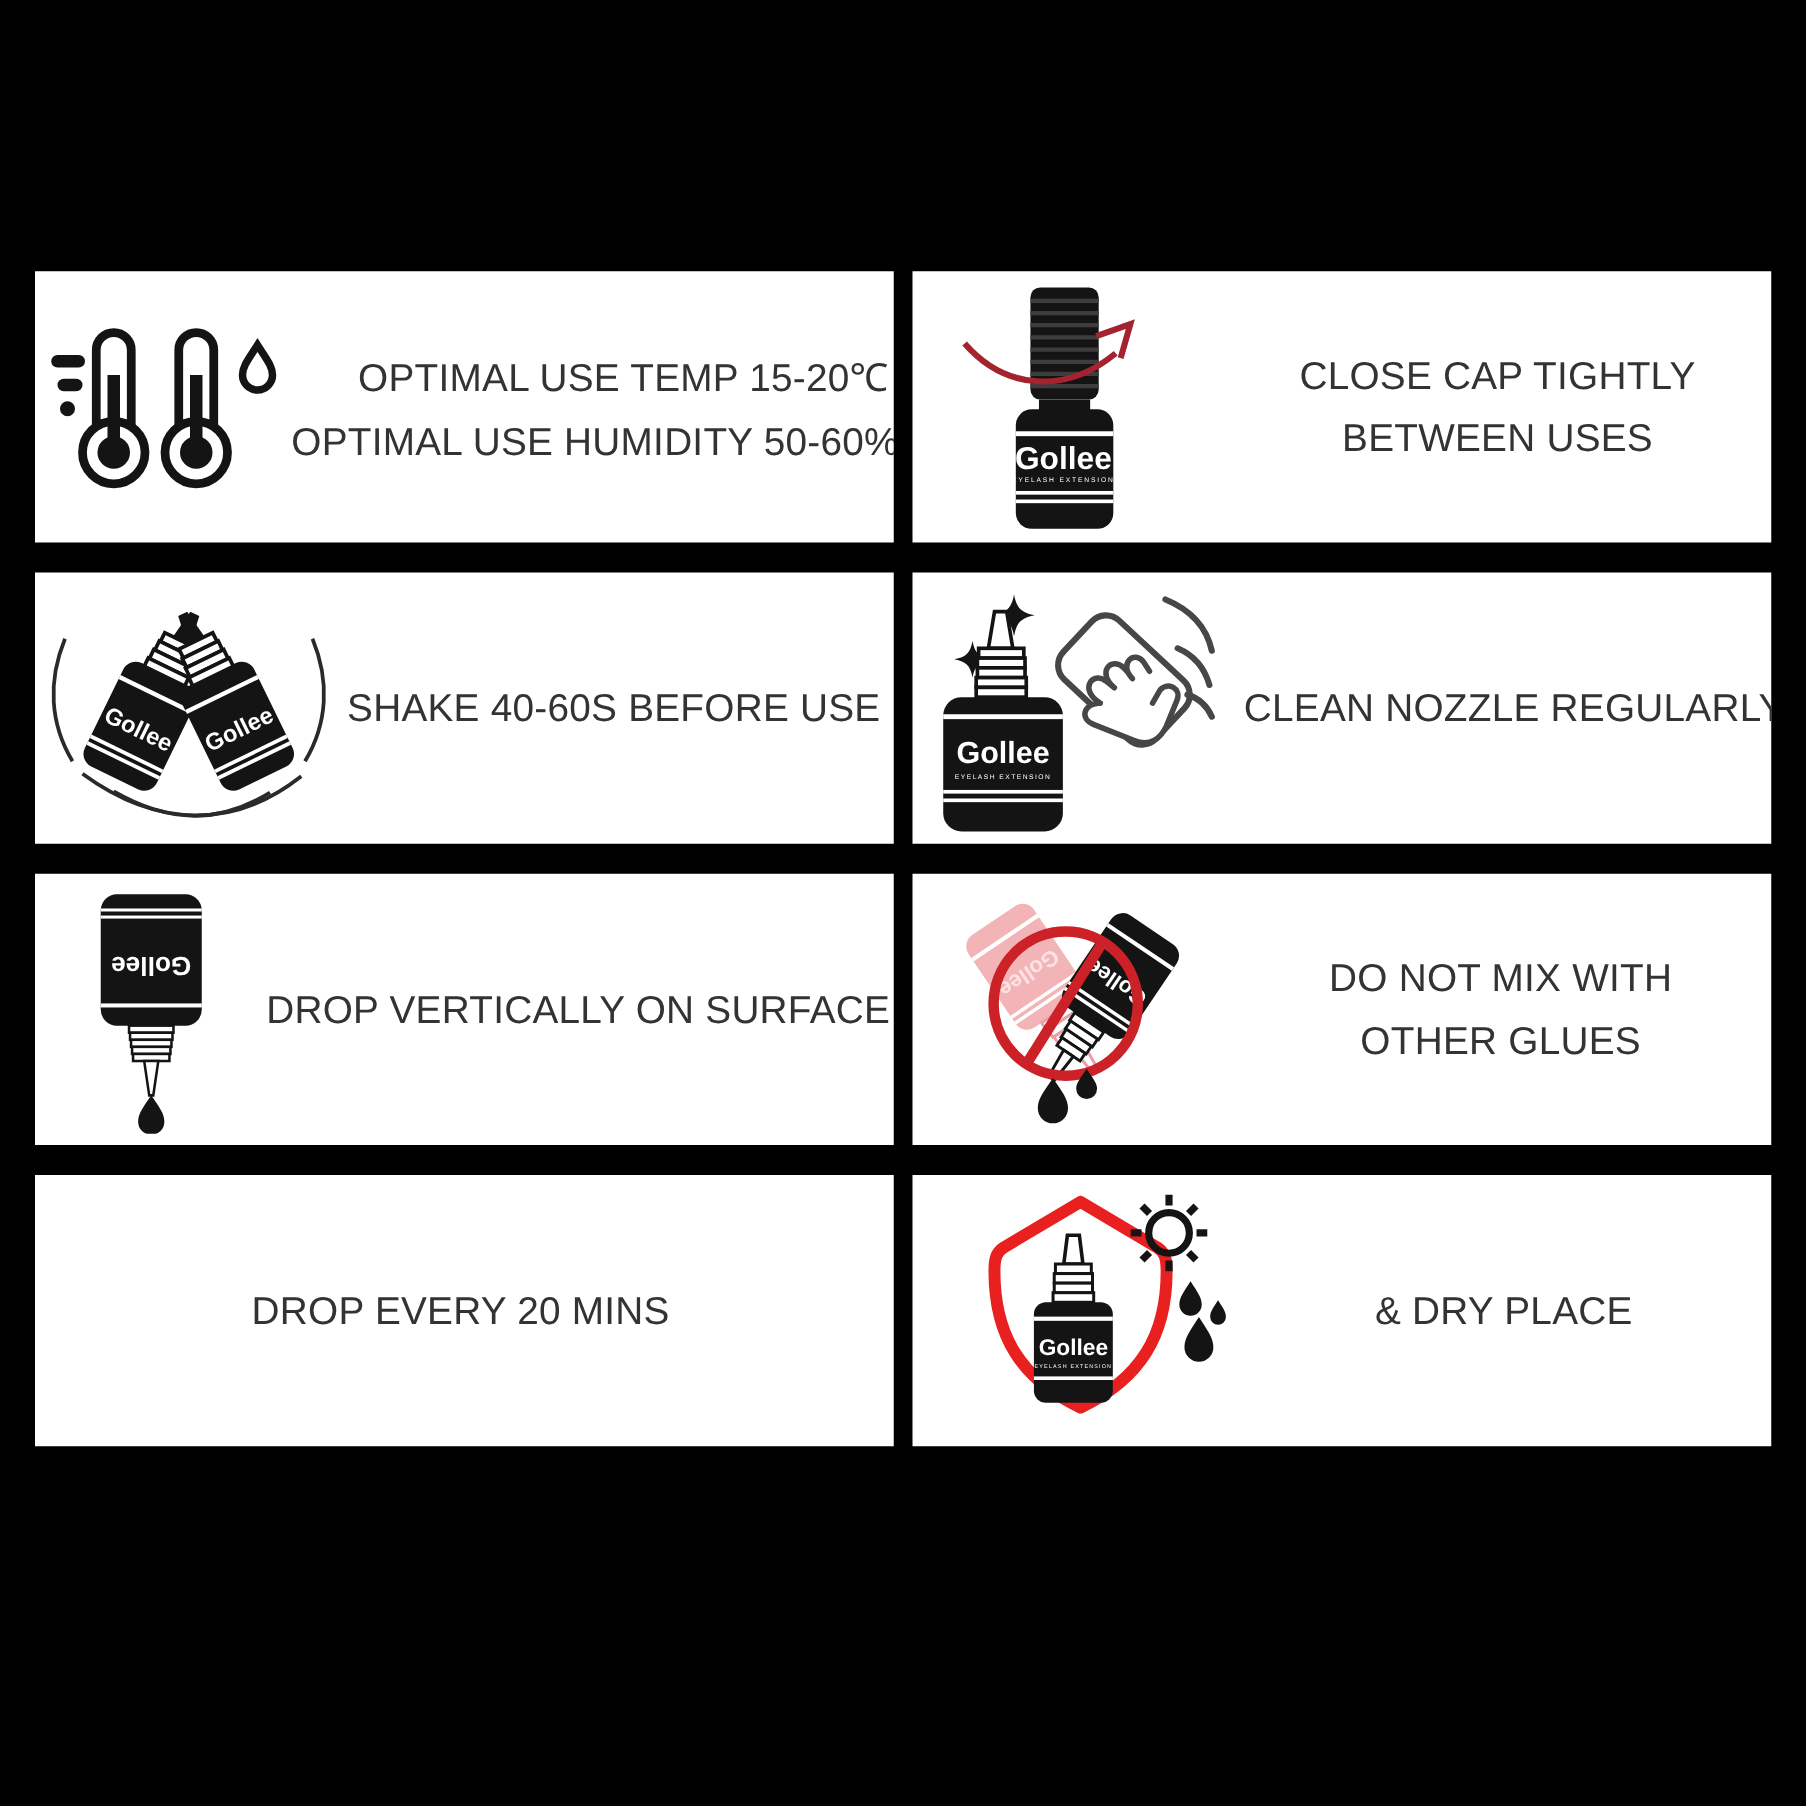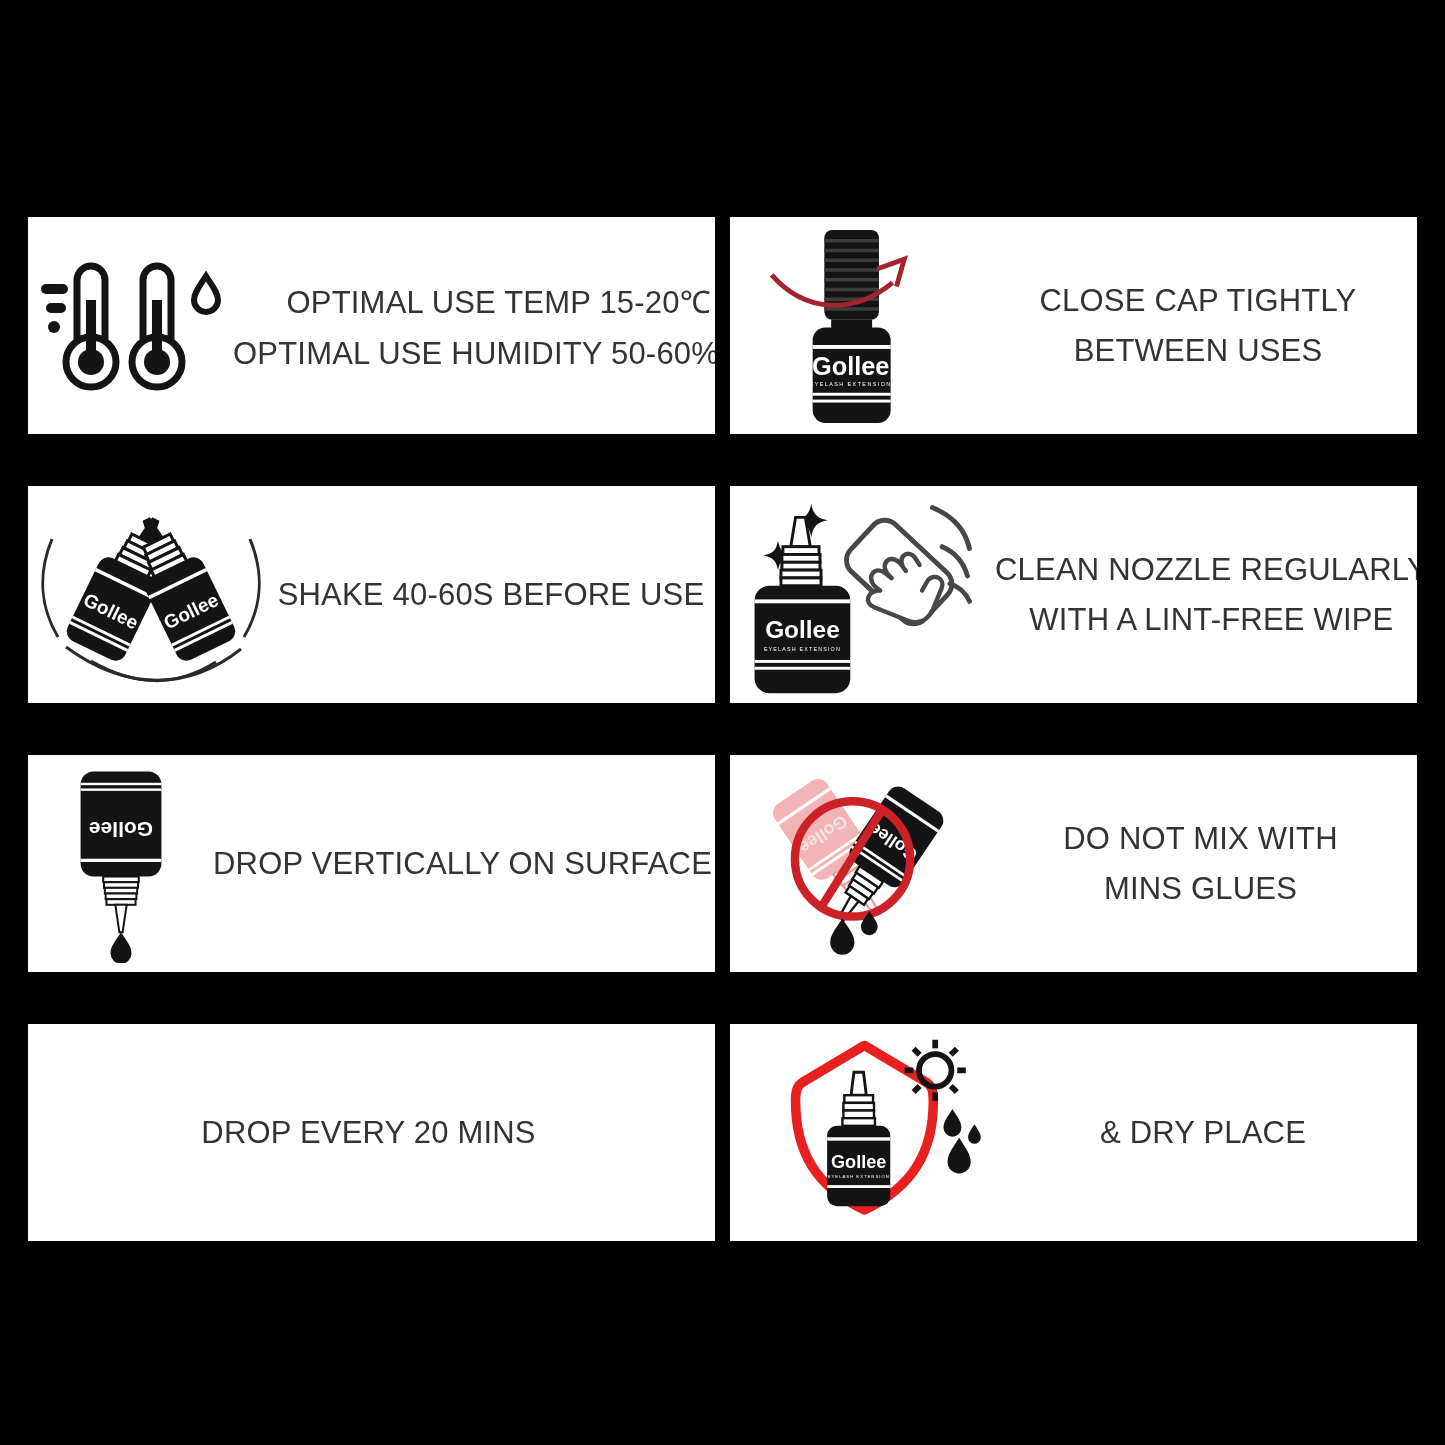--- a/index.html
+++ b/index.html
@@ -8,21 +8,21 @@
     background:#000000;
     font-family:"Liberation Sans", sans-serif;
     position:relative;
     overflow:hidden;
   }
   .grid {
     position:absolute; top:217px; left:28px;
     display:grid;
     grid-template-columns:687px 687px;
     grid-template-rows:repeat(4, 217px);
-    gap:52px 15px;
+    gap:24px 15px;
   }
   .panel {
     background:#ffffff;
     display:flex;
     align-items:center;
     overflow:hidden;
   }
   .icon-box {
     flex:0 0 auto;
     display:flex; align-items:flex-start; justify-content:center;
@@ -190,21 +190,20 @@
         </g>
         <g fill="none" stroke="#474747" stroke-width="5" stroke-linecap="round">
           <path d="M196,18 C218,27 230,42 234,60"></path>
           <path d="M206,58 C220,64 228,74 232,88"></path>
           <path d="M214,96 C224,99 230,105 234,114"></path>
         </g>
       </svg>
     </div>
     <div class="text-box">
       <p>CLEAN NOZZLE REGULARLY</p>
-      <p>WITH A LINT-FREE WIPE</p>
     </div>
   </section>
 
   <section class="panel">
     <div class="icon-box" style="width:185px">
       <svg width="122" height="198" viewBox="0 0 150 245">
         <g>
           <rect x="25" y="8" width="100" height="130" rx="16" fill="#141414"></rect>
           <rect x="25" y="22" width="100" height="3" fill="#fff"></rect>
           <rect x="25" y="29" width="100" height="3" fill="#fff"></rect>
@@ -263,21 +262,21 @@
           <line x1="144" y1="49" x2="77" y2="156"></line>
         </g>
         <g fill="#141414">
           <path d="M101,166 c-8,12 -13,18 -13,26 a13,13 0 0 0 26,0 c0,-8 -5,-14 -13,-26 z"></path>
           <path d="M130,158 c-5,8 -9,12 -9,17 a9,9 0 0 0 18,0 c0,-5 -4,-9 -9,-17 z"></path>
         </g>
       </svg>
     </div>
     <div class="text-box">
       <p>DO NOT MIX WITH</p>
-      <p>MINS GLUES</p>
+      <p>OTHER GLUES</p>
     </div>
   </section>
 
   <section class="panel">
     <div class="text-box">
       <p>DROP EVERY 20 MINS</p>
     </div>
   </section>
 
   <section class="panel">

